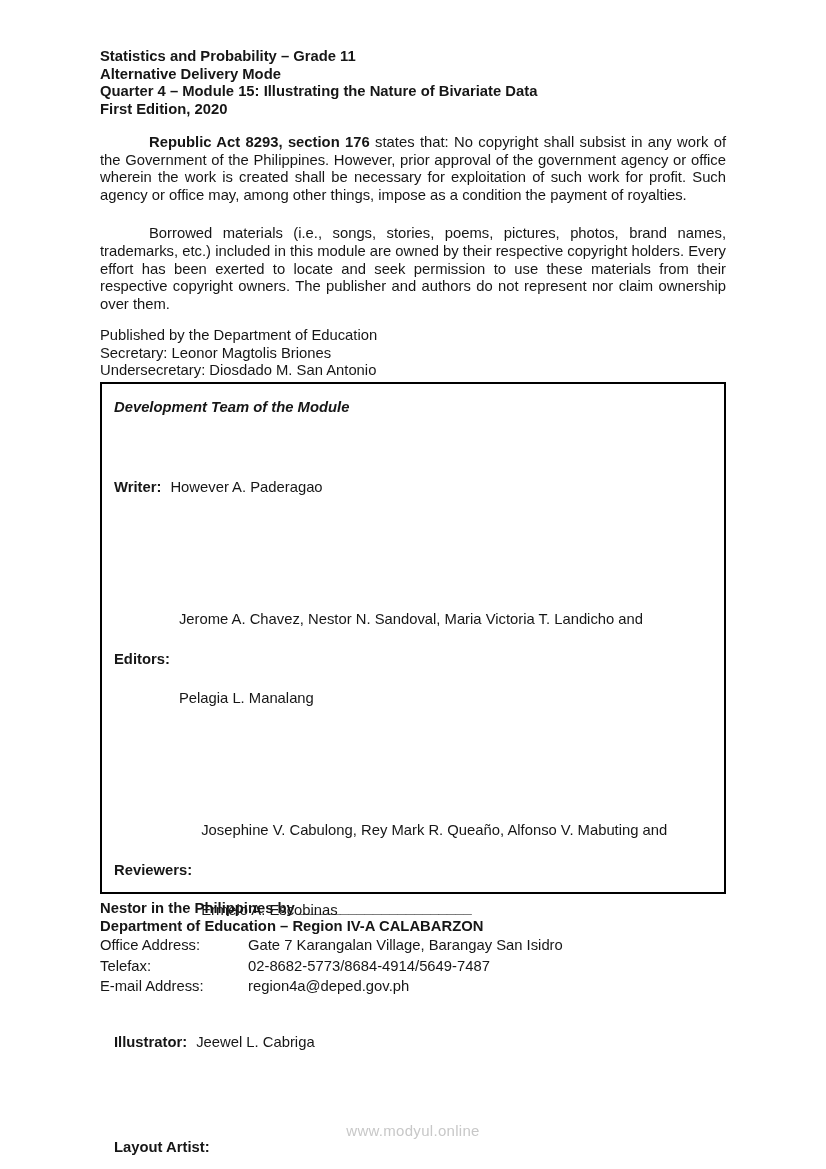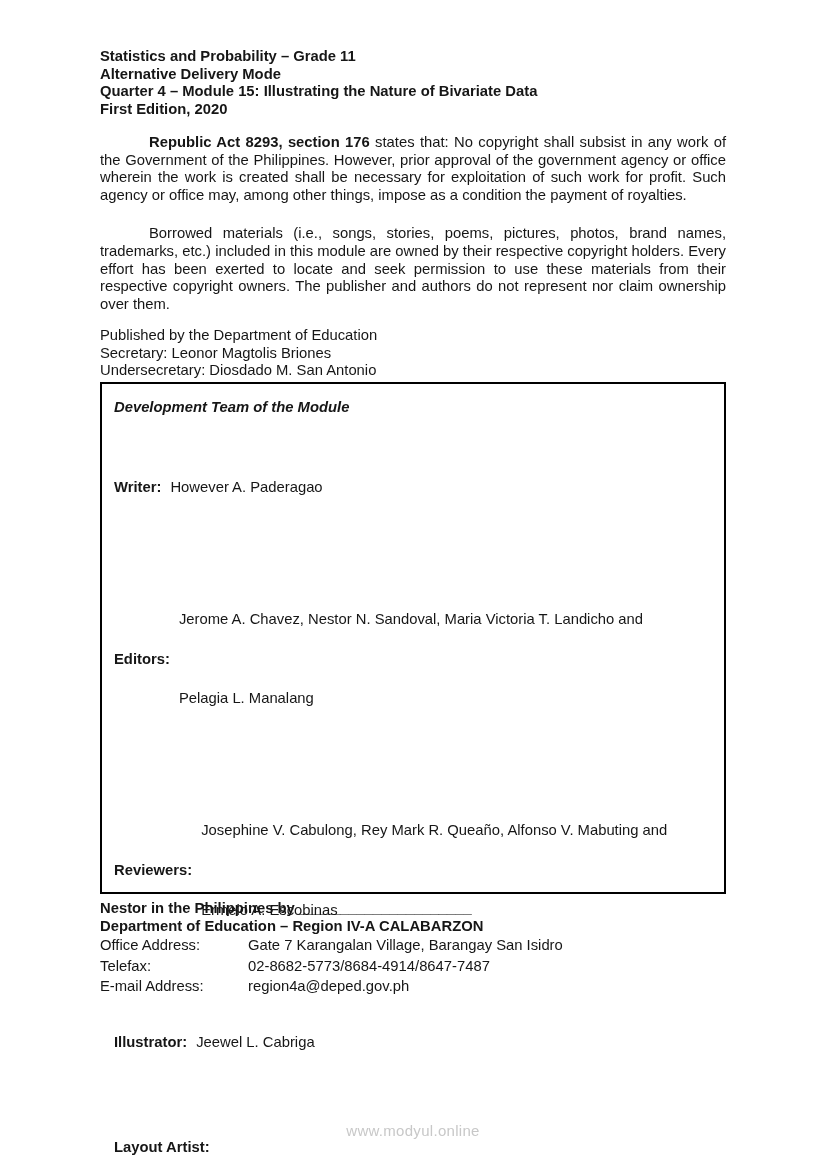--- a/index.html
+++ b/index.html
@@ -135,21 +135,21 @@
     <div class="addr-row">
       <span class="a-lbl">Office Address:</span>
       <div class="a-lines">
         <div>Gate 7 Karangalan Village, Barangay San Isidro</div>
       </div>
     </div>
 
     <div class="addr-row">
       <span class="a-lbl">Telefax:</span>
       <div class="a-lines">
-        <div>02-8682-5773/8684-4914/8647-7487</div>
+        <div>02-8682-5773/8684-4914/5649-7487</div>
       </div>
     </div>
 
     <div class="addr-row">
       <span class="a-lbl">E-mail Address:</span>
       <div class="a-lines">
         <div>region4a@deped.gov.ph</div>
       </div>
     </div>
   </div>

